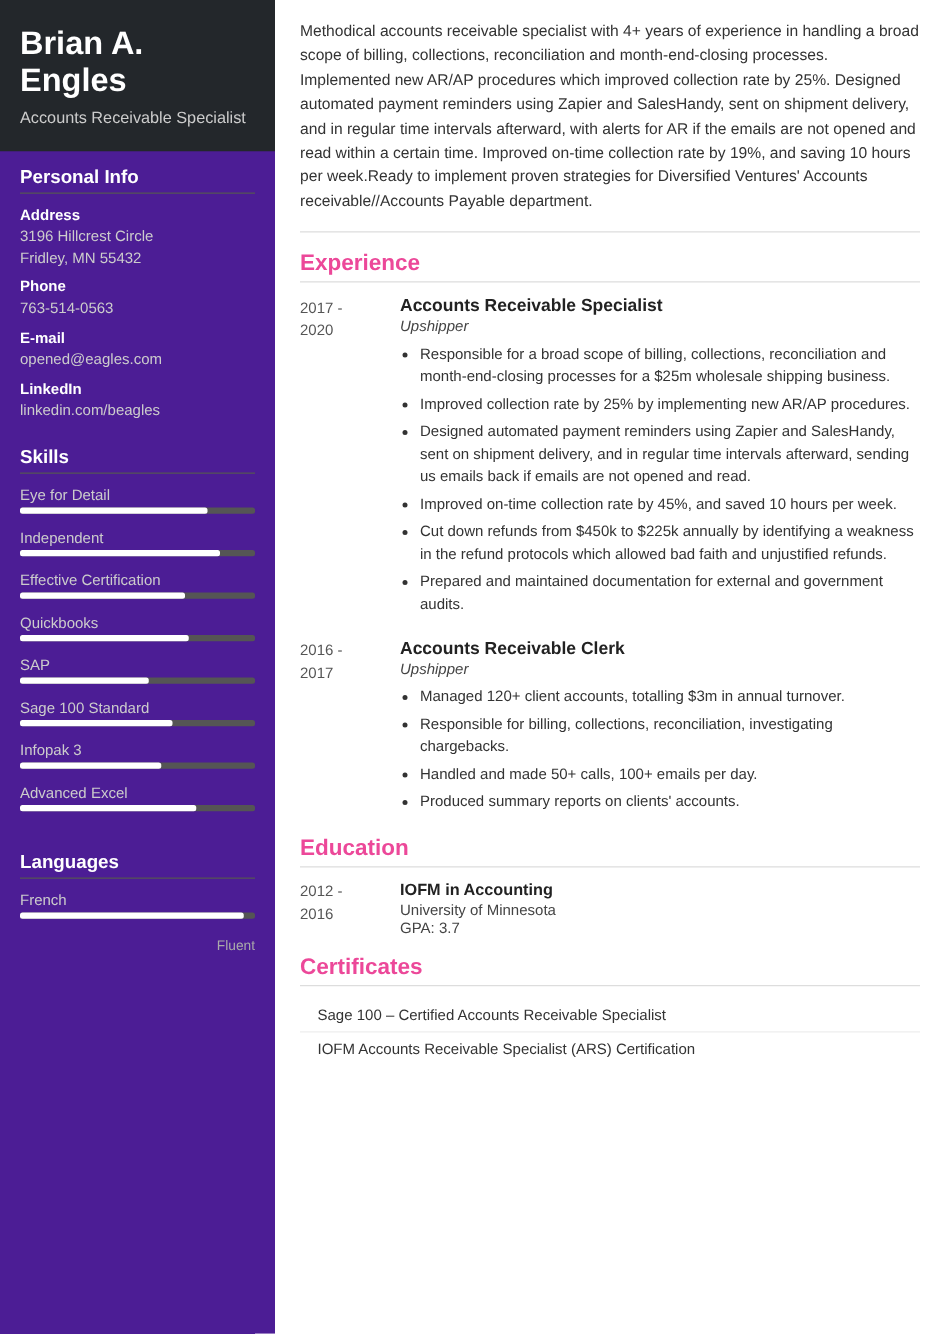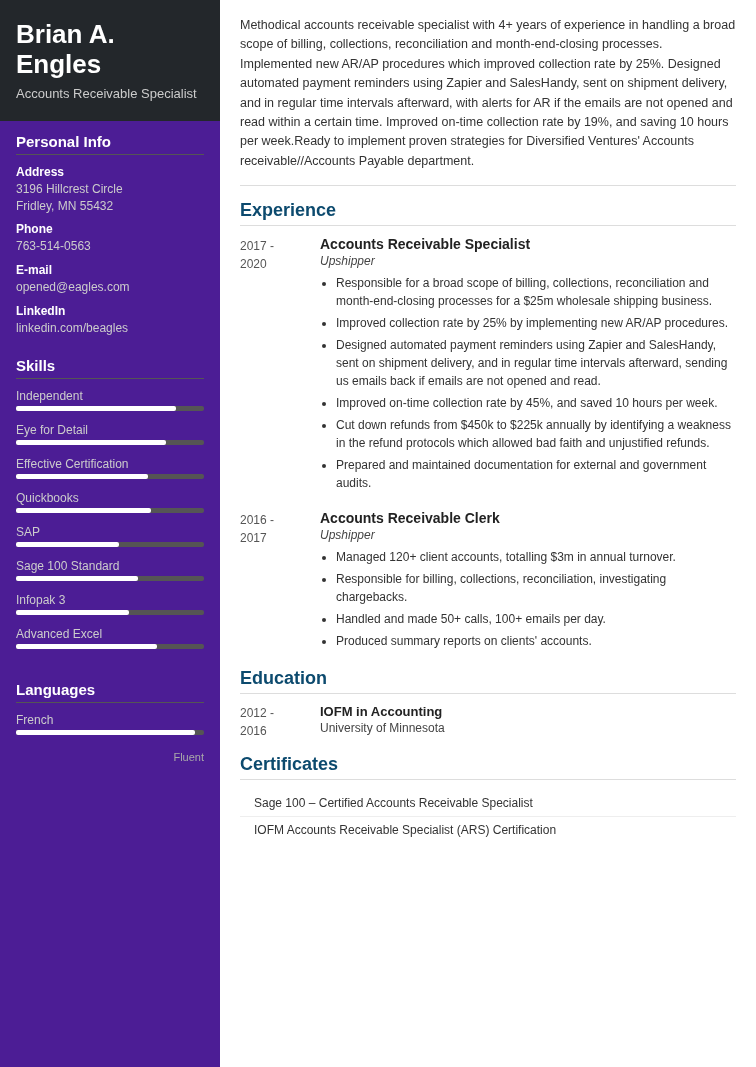--- a/index.html
+++ b/index.html
@@ -136,21 +136,21 @@
       line-height: 1.55;
       color: #333;
       margin-bottom: 14px;
       border-bottom: 1px solid #ddd;
       padding-bottom: 14px;
     }
 
     .section-title {
       font-size: 18px;
       font-weight: bold;
-      color: #0c4a6e;
+      color: #ec4899;
       margin-bottom: 10px;
       border-bottom: 1px solid #ddd;
       padding-bottom: 4px;
     }
 
     .experience-section, .education-section, .certificates-section {
       margin-bottom: 14px;
     }
 
     .exp-entry {
@@ -262,29 +262,29 @@
     <div class="info-value">opened@eagles.com</div>
 
     <div class="info-label">LinkedIn</div>
     <div class="info-value">linkedin.com/beagles</div>
   </div>
 
   <div class="sidebar-section">
     <div class="sidebar-section-title">Skills</div>
     <div id="skills-container">
         <div class="skill-item">
+    <div class="skill-name">Eye for Detail</div>
+    <div class="skill-bar-bg">
+      <div class="skill-bar-fill" style="width:80%"></div>
+    </div>
+  </div>
+        <div class="skill-item">
     <div class="skill-name">Independent</div>
     <div class="skill-bar-bg">
       <div class="skill-bar-fill" style="width:85%"></div>
-    </div>
-  </div>
-        <div class="skill-item">
-    <div class="skill-name">Eye for Detail</div>
-    <div class="skill-bar-bg">
-      <div class="skill-bar-fill" style="width:80%"></div>
     </div>
   </div>
         <div class="skill-item">
     <div class="skill-name">Effective Certification</div>
     <div class="skill-bar-bg">
       <div class="skill-bar-fill" style="width:70%"></div>
     </div>
   </div>
         <div class="skill-item">
     <div class="skill-name">Quickbooks</div>
@@ -372,20 +372,21 @@
   </div>
 
   <div class="education-section">
     <div class="section-title">Education</div>
     <div id="education-container">
         <div class="edu-entry">
     <div class="edu-dates">2012 -<br>2016</div>
     <div class="edu-details">
       <div class="edu-degree">IOFM in Accounting</div>
       <div class="edu-school">University of Minnesota</div>
+      <div class="edu-gpa">GPA: 3.7</div>
     </div>
   </div>
       </div>
   </div>
 
   <div class="certificates-section">
     <div class="section-title">Certificates</div>
     <div id="certificates-container">
         <div class="cert-entry">Sage 100 – Certified Accounts Receivable Specialist</div>
         <div class="cert-entry">IOFM Accounts Receivable Specialist (ARS) Certification</div>

